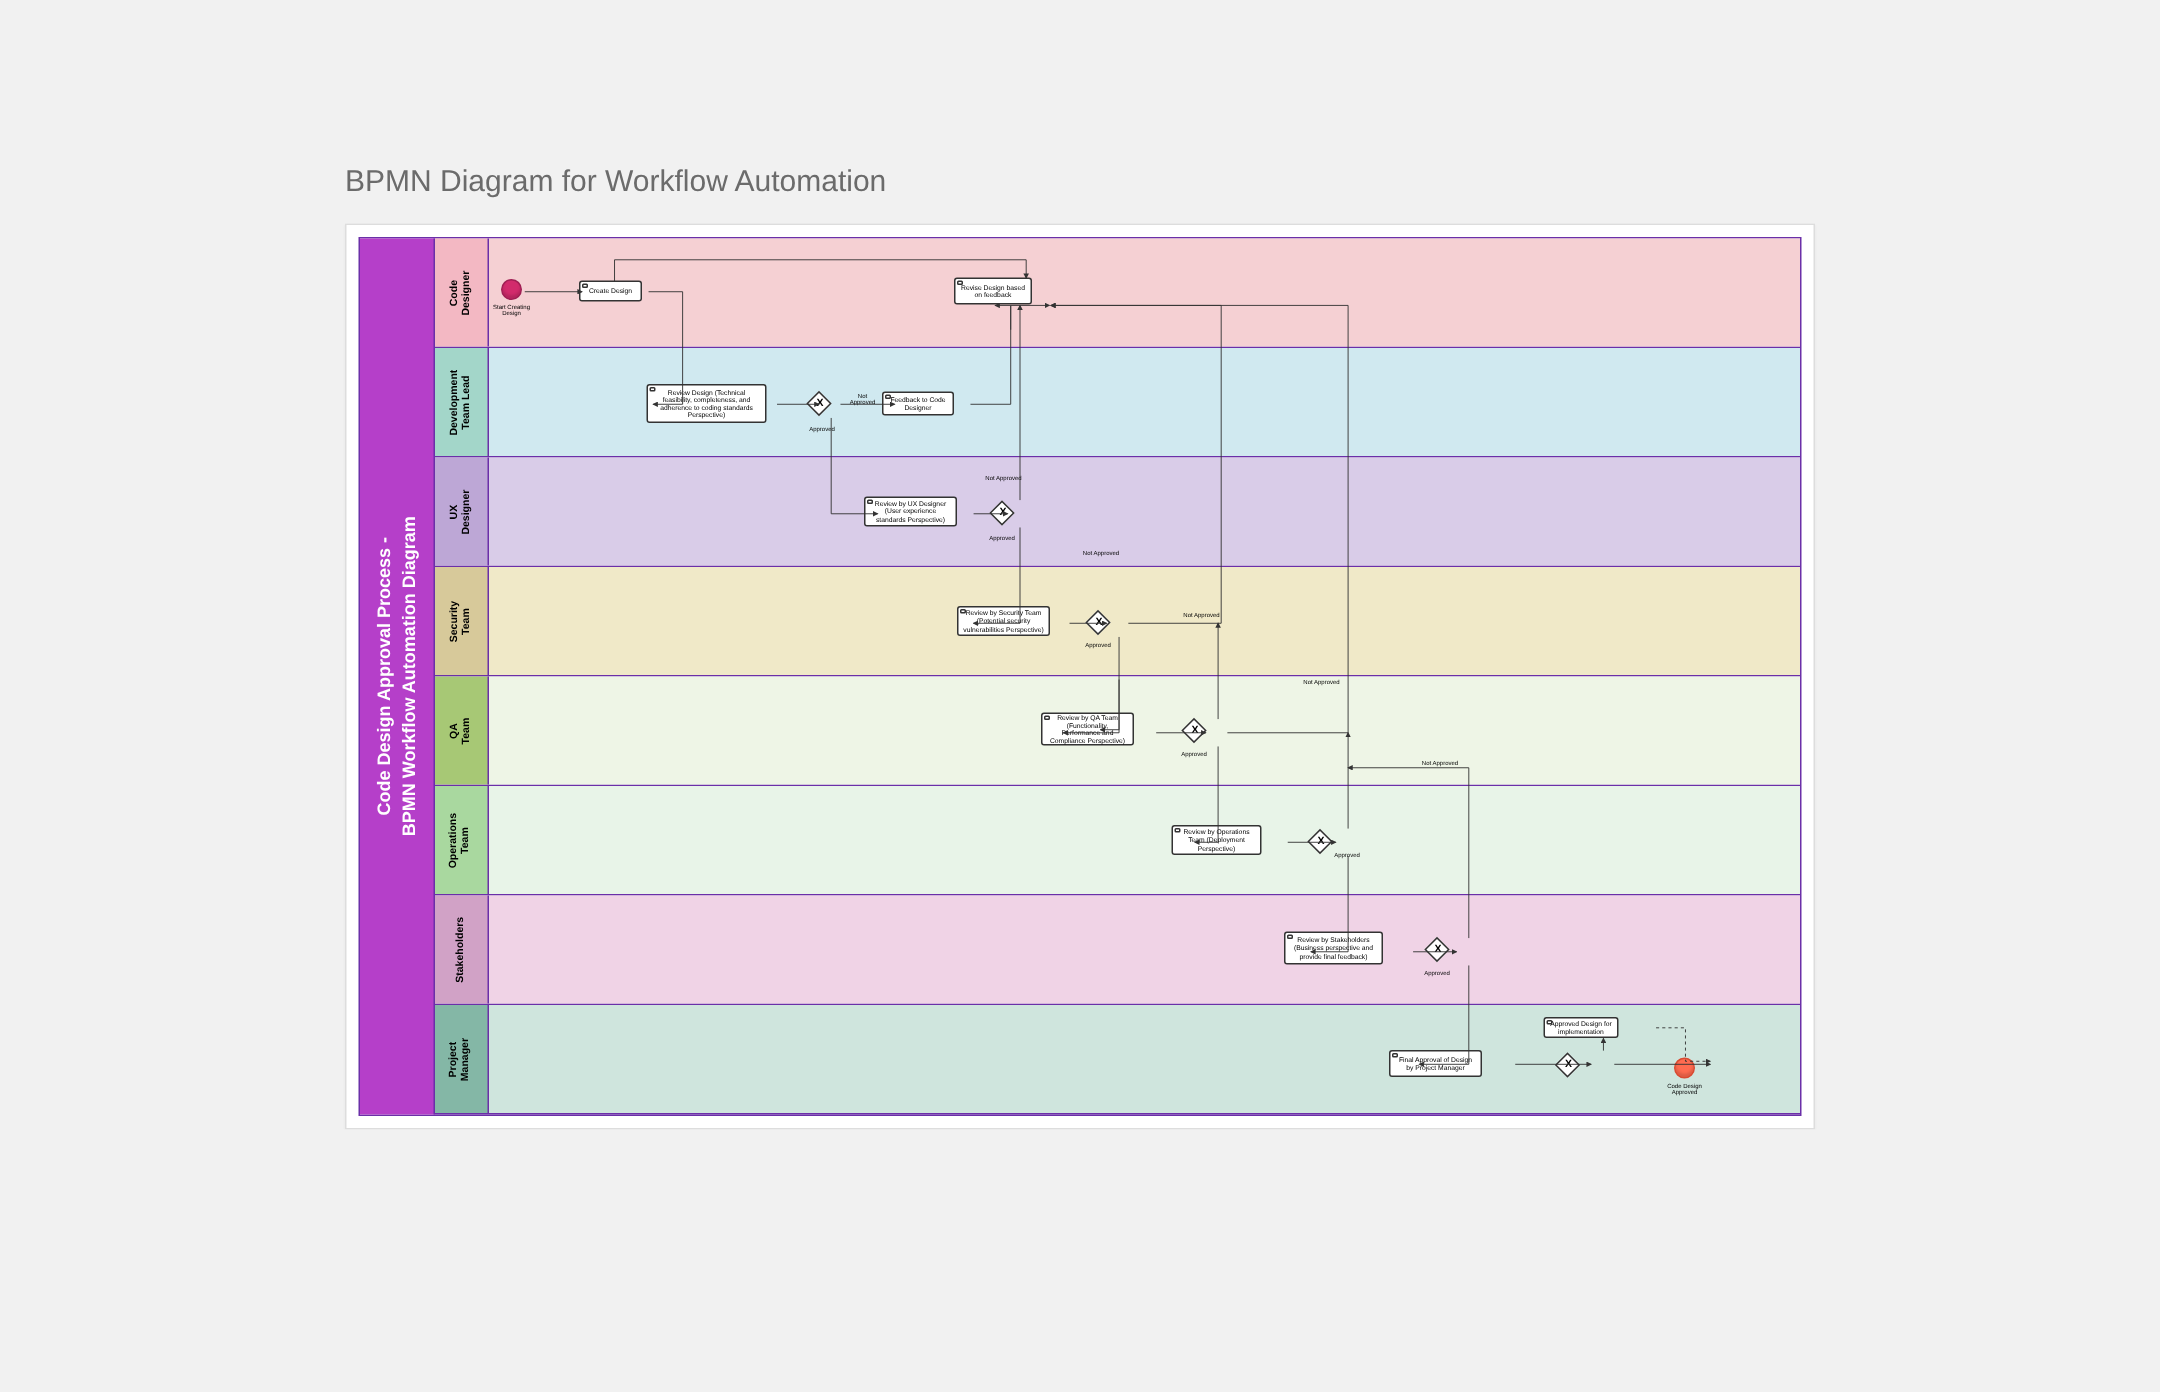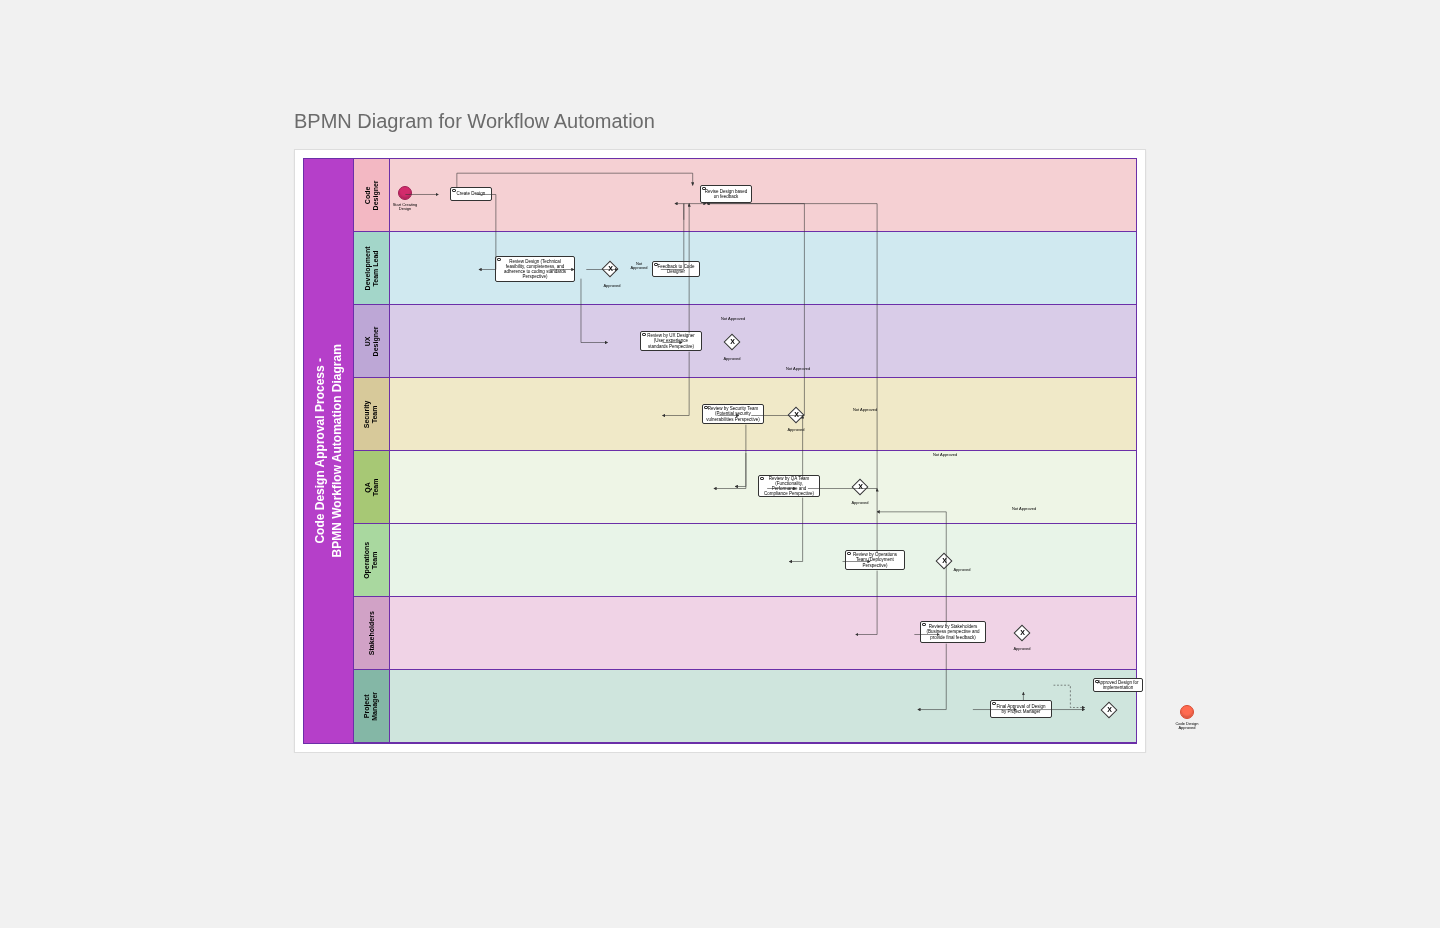--- a/index.html
+++ b/index.html
@@ -1,17 +1,17 @@
 <!DOCTYPE html>
 <html><head>
 <meta charset="utf-8">
 <style>
   * { box-sizing: border-box; margin: 0; padding: 0; }
   body { background: #f1f1f1; font-family: Arial, sans-serif; display: flex; justify-content: center; align-items: flex-start; padding-top: 110px; }
-  .page { width: 852px; }
+  .page { width: 980px; }
   .title { font-size: 20px; color: #6b6b6b; margin-bottom: 16px; font-weight: 400; }
   .frame { background: #fff; border: 1px solid #ddd; padding: 8px; box-shadow: 0 1px 2px rgba(0,0,0,0.05); }
   .diagram { display: flex; border: 1.5px solid #6b2fa8; position: relative; }
   .pool-title { width: 50px; background: #b53fc9; color: #fff; display: flex; align-items: center; justify-content: center; border-right: 1.5px solid #6b2fa8; }
   .pool-title .txt { transform: rotate(-90deg); white-space: nowrap; font-weight: bold; font-size: 12px; text-align: center; line-height: 1.4; }
   .lanes { flex: 1; display: flex; flex-direction: column; position: relative; }
   .lane { display: flex; border-bottom: 1.5px solid #6b2fa8; }
   .lane:last-child { border-bottom: none; }
   .lane-label { width: 36px; display: flex; align-items: center; justify-content: center; border-right: 1.5px solid #6b2fa8; }
   .lane-label .lt { transform: rotate(-90deg); white-space: nowrap; font-size: 7px; font-weight: bold; text-align: center; line-height: 1.2; }

